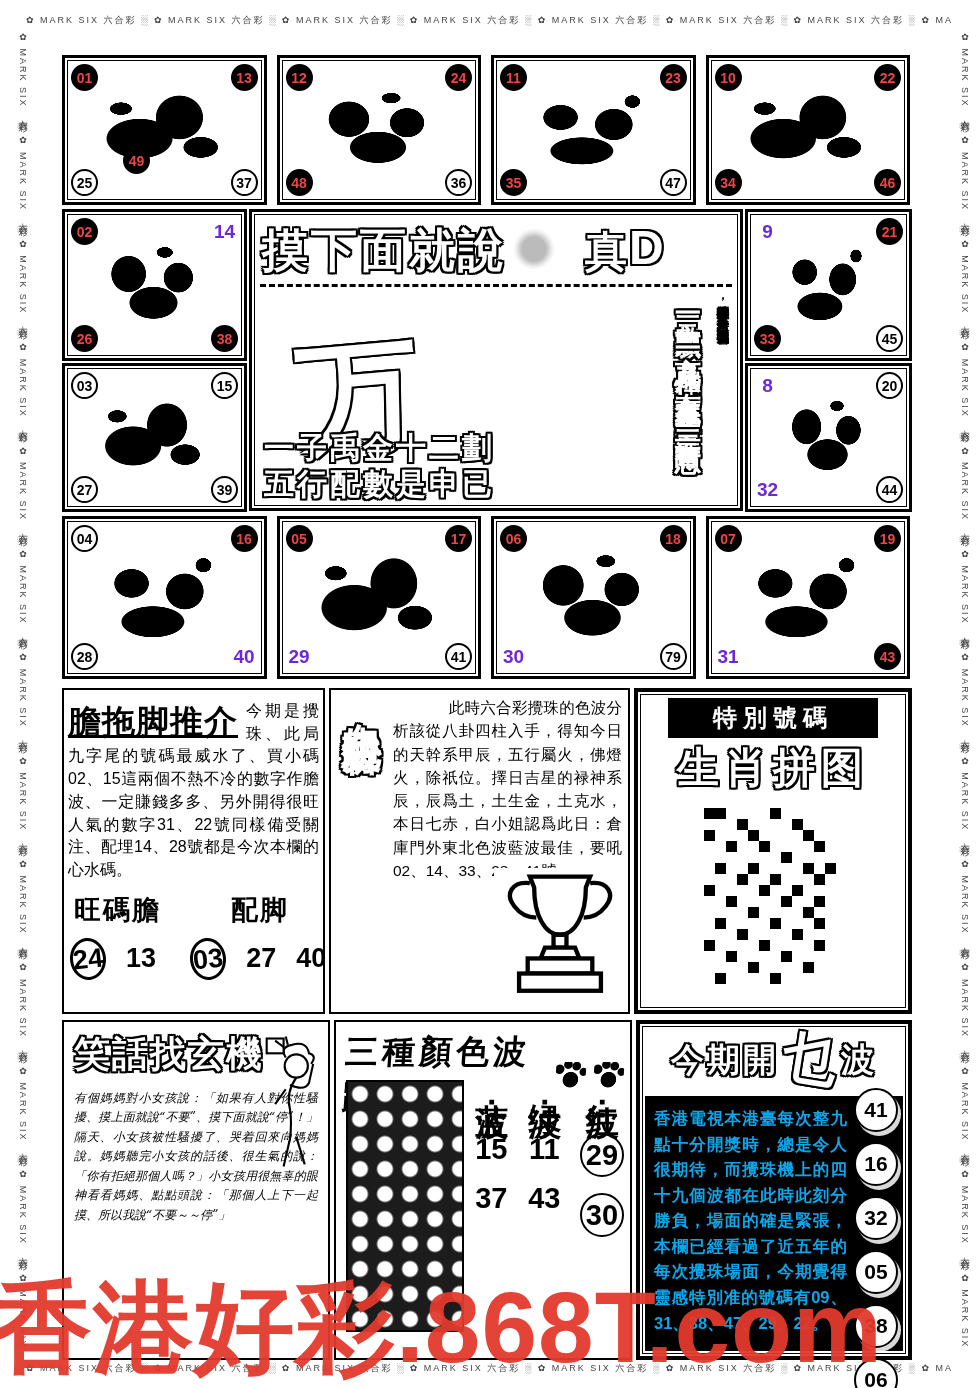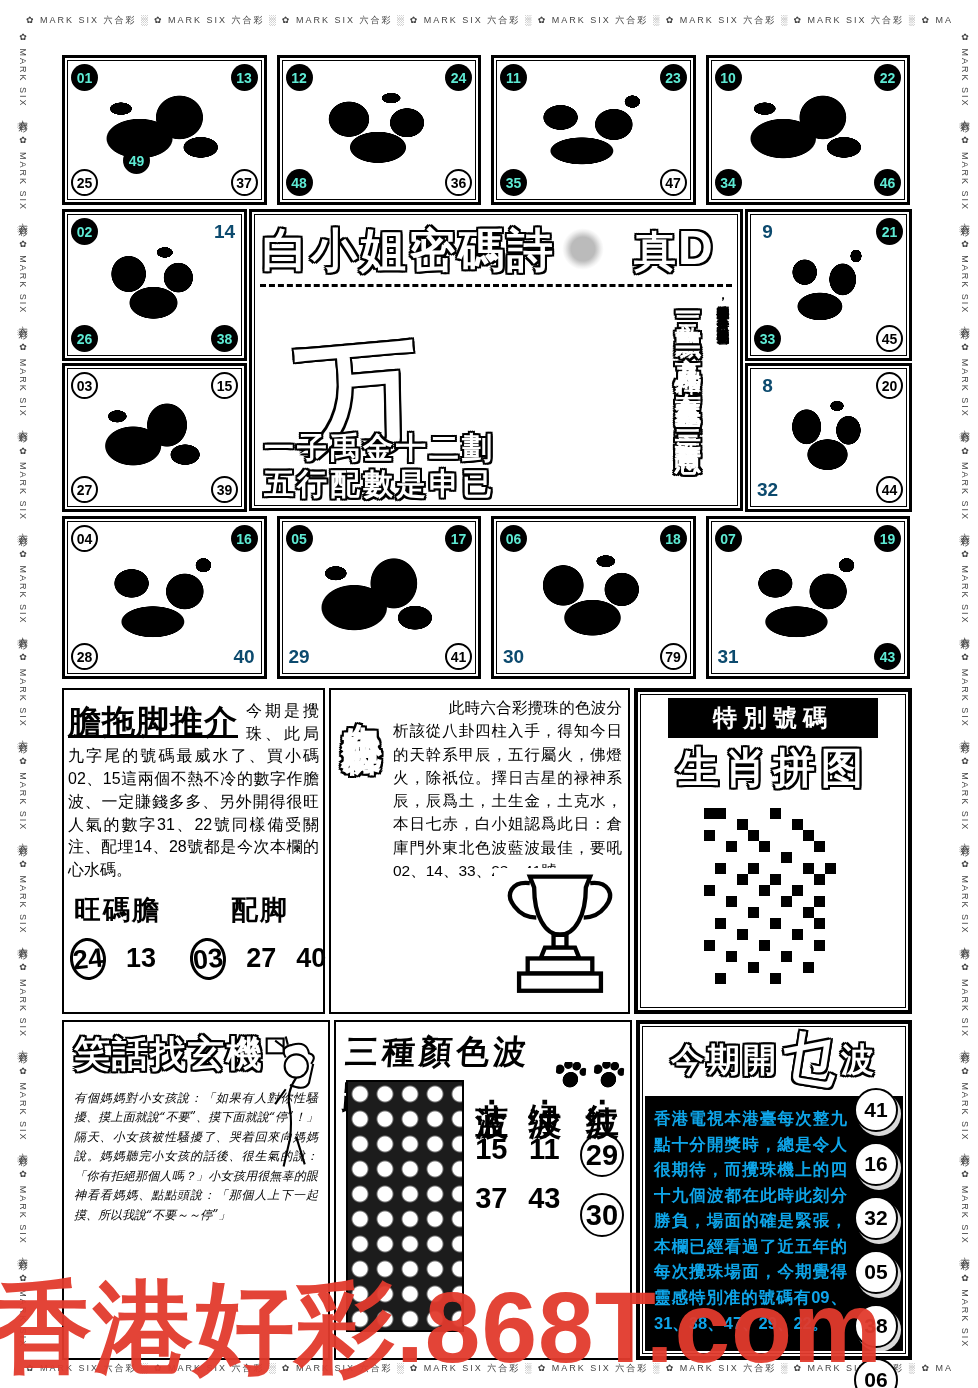--- a/index.html
+++ b/index.html
@@ -20,23 +20,23 @@
           box-shadow: inset 0 0 0 2px #fff, inset 0 0 0 3px #000; }
   .tbox { position:absolute; background:#fff; border:2px solid #000; }
 
   
   .zrow { position:absolute; display:flex; gap:10px; }
   .zpanel { position:relative; flex:1; background:#fff; border:3px solid #000;
             box-shadow: inset 0 0 0 2px #fff, inset 0 0 0 3px #000; }
   .badge { position:absolute; width:27px; height:27px; border-radius:50%;
            display:flex; align-items:center; justify-content:center;
            font-weight:bold; font-size:14px; z-index:3; }
-  .solid   { background:#000; color:#5eead4; }
+  .solid   { background:#000; color:#ef4444; }
   .outline { background:#fff; color:#000; border:2px solid #000; }
-  .plain   { background:transparent; color:#0c4a6e; font-size:19px; border:none; border-radius:0; }
+  .plain   { background:transparent; color:#6d28d9; font-size:19px; border:none; border-radius:0; }
   .tl { top:6px; left:6px; }  .tr { top:6px; right:6px; }
   .bl { bottom:6px; left:6px; }  .br { bottom:6px; right:6px; }
   .xtr { bottom:28px; left:58px; }
   .ink { position:absolute; left:32px; right:34px; top:26px; bottom:30px; z-index:1;
     background:
       radial-gradient(ellipse 42% 38% at 32% 62%, #000 58%, transparent 60%),
       radial-gradient(ellipse 30% 42% at 62% 38%, #000 58%, transparent 60%),
       radial-gradient(ellipse 22% 20% at 78% 72%, #000 58%, transparent 60%),
       radial-gradient(ellipse 14% 12% at 18% 28%, #000 58%, transparent 60%); }
   .inkB { background:
@@ -206,21 +206,21 @@
   <div class="zpanel" style="position:absolute; left:745px; top:209px; width:167px; height:152px;">
     <div class="ink inkC"></div>
     <span class="badge plain tl">9</span>
     <span class="badge solid tr">21</span>
     <span class="badge solid bl">33</span>
     <span class="badge outline br">45</span>
   </div>
 
   <div class="dbox poembox">
     <div class="poem-title">
-      <span class="ol main">白小姐密碼詩</span>
+      <span class="ol main">摸下面就說</span>
       <span class="smudge"></span>
       <span class="ol zhen">真</span>
       <span class="ol dd">D</span>
     </div>
     <div class="poem-rule"></div>
     <div class="poem-vert">
       <span class="poem-intro">白小姐特別奉獻神童數碼詩，只要猜透詩意，便從圖中找到密碼。</span>
       <span class="poem-line ol">三一之數加以願</span>
       <span class="poem-line ol">一言九鼎八作怪</span>
       <span class="poem-line ol">有言在先不要聽</span>

